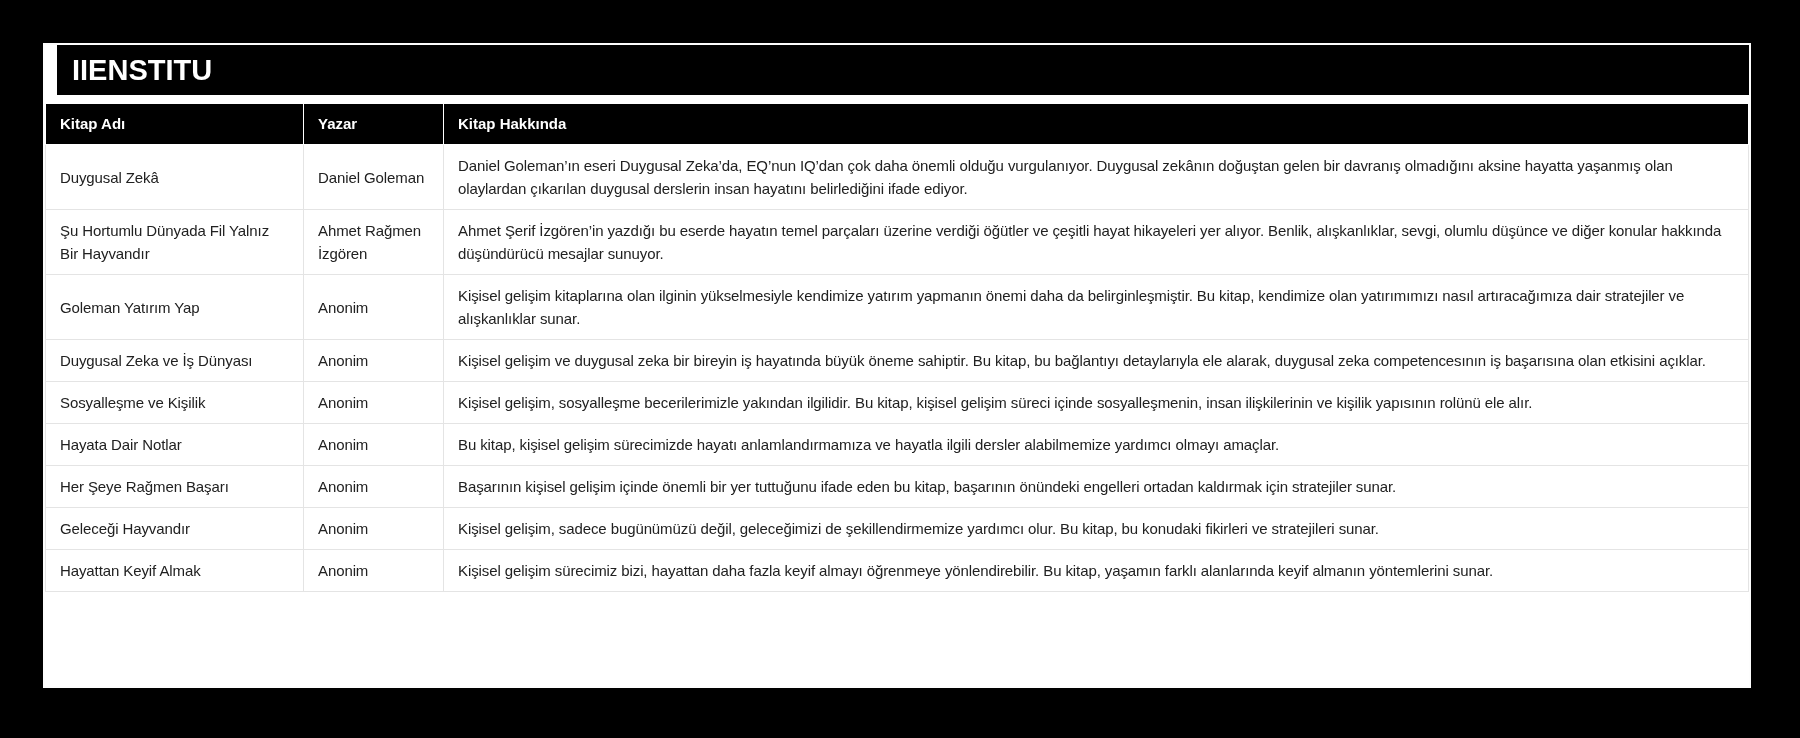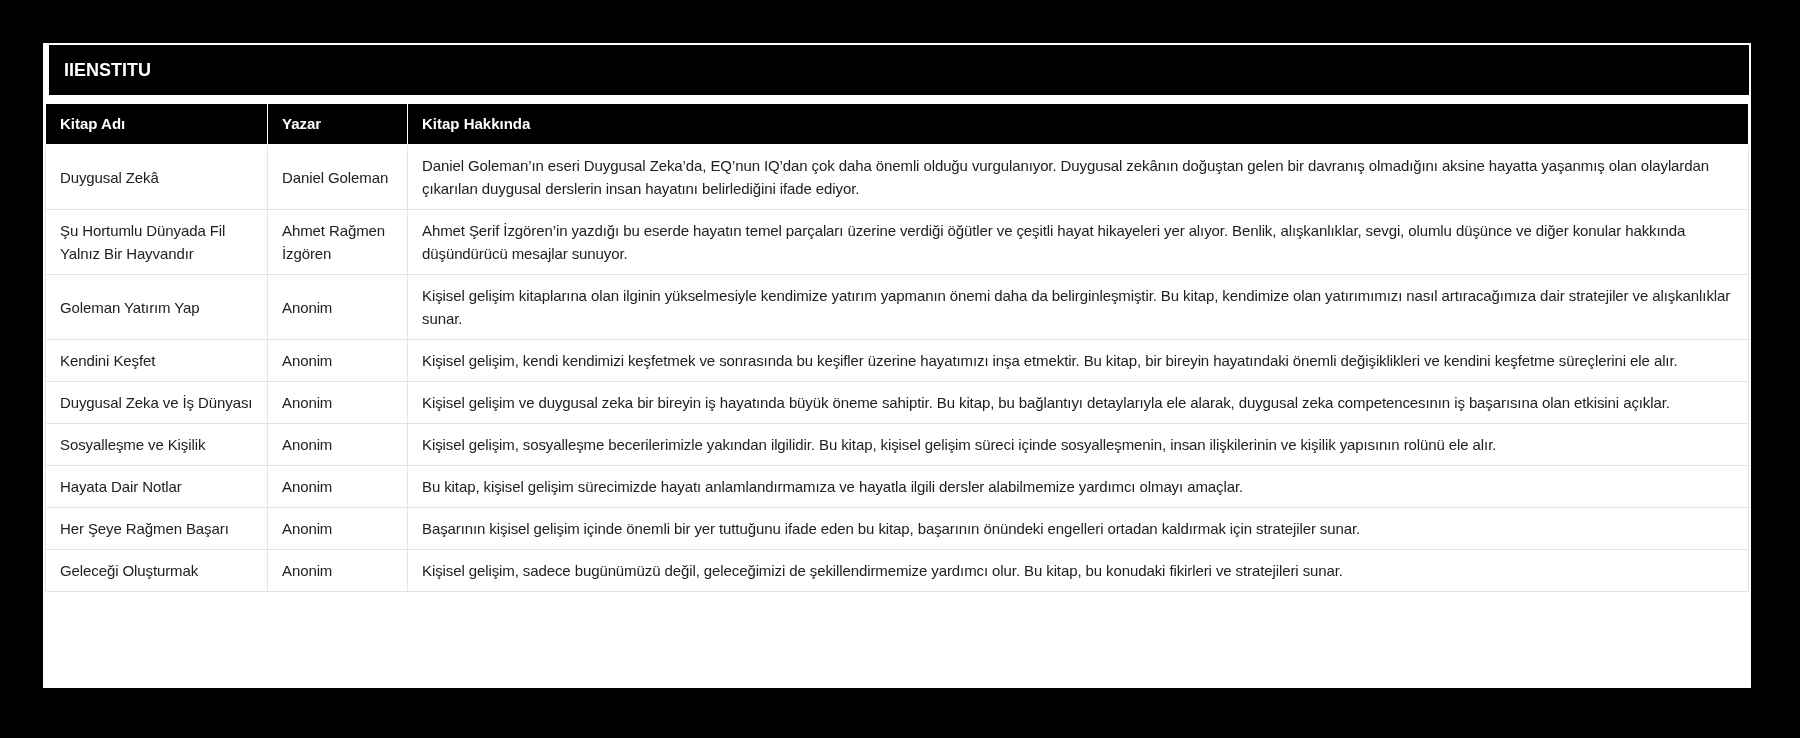--- a/index.html
+++ b/index.html
@@ -17,25 +17,25 @@
     left: 43px;
     top: 43px;
     width: 1708px;
     min-height: 645px;
     background: var(--card-bg, #ffffff);
     border: 2px solid #fdfdfd;
   }
   .card-title {
     background: var(--header-bg, #000000);
     color: var(--header-text, #ffffff);
-    font-size: 18px;
+    font-size: 29px;
     font-weight: bold;
     line-height: 24px;
     padding: 13px 15px;
-    margin: 0 0 8px 4px;
+    margin: 0 0 8px 12px;
   }
   table.books {
     width: 100%;
     border-collapse: collapse;
     table-layout: fixed;
   }
   table.books th {
     background: var(--header-bg, #000000);
     color: var(--header-text, #ffffff);
     text-align: left;
@@ -48,21 +48,21 @@
   table.books td {
     font-size: 15px;
     line-height: 23px;
     letter-spacing: -0.1px;
     color: var(--body-text, #212121);
     padding: 9px 14px;
     border: 1px solid var(--row-divider, #e4e4e4);
     vertical-align: middle;
     word-wrap: break-word;
   }
-  table.books th:nth-child(1), table.books td:nth-child(1) { width: 222px; }
+  table.books th:nth-child(1), table.books td:nth-child(1) { width: 258px; }
   table.books th:nth-child(2), table.books td:nth-child(2) { width: 140px; }
 </style>
 </head>
 <body>
 
 <div class="card">
   <div class="card-title">IIENSTITU</div>
   <table class="books">
     <thead>
       <tr>
@@ -81,44 +81,44 @@
           <td>Şu Hortumlu Dünyada Fil Yalnız Bir Hayvandır</td>
           <td>Ahmet Rağmen İzgören</td>
           <td>Ahmet Şerif İzgören’in yazdığı bu eserde hayatın temel parçaları üzerine verdiği öğütler ve çeşitli hayat hikayeleri yer alıyor. Benlik, alışkanlıklar, sevgi, olumlu düşünce ve diğer konular hakkında düşündürücü mesajlar sunuyor.</td>
         </tr>
         <tr>
           <td>Goleman Yatırım Yap</td>
           <td>Anonim</td>
           <td>Kişisel gelişim kitaplarına olan ilginin yükselmesiyle kendimize yatırım yapmanın önemi daha da belirginleşmiştir. Bu kitap, kendimize olan yatırımımızı nasıl artıracağımıza dair stratejiler ve alışkanlıklar sunar.</td>
         </tr>
         <tr>
-          <td>Kendini Keşfet</td>
-          <td>Anonim</td>
-          <td>Kişisel gelişim, kendi kendimizi keşfetmek ve sonrasında bu keşifler üzerine hayatımızı inşa etmektir. Bu kitap, bir bireyin hayatındaki önemli değişiklikleri ve kendini keşfetme süreçlerini ele alır.</td>
-        </tr>
-        <tr>
           <td>Duygusal Zeka ve İş Dünyası</td>
           <td>Anonim</td>
           <td>Kişisel gelişim ve duygusal zeka bir bireyin iş hayatında büyük öneme sahiptir. Bu kitap, bu bağlantıyı detaylarıyla ele alarak, duygusal zeka competencesının iş başarısına olan etkisini açıklar.</td>
         </tr>
         <tr>
           <td>Sosyalleşme ve Kişilik</td>
           <td>Anonim</td>
           <td>Kişisel gelişim, sosyalleşme becerilerimizle yakından ilgilidir. Bu kitap, kişisel gelişim süreci içinde sosyalleşmenin, insan ilişkilerinin ve kişilik yapısının rolünü ele alır.</td>
         </tr>
         <tr>
           <td>Hayata Dair Notlar</td>
           <td>Anonim</td>
           <td>Bu kitap, kişisel gelişim sürecimizde hayatı anlamlandırmamıza ve hayatla ilgili dersler alabilmemize yardımcı olmayı amaçlar.</td>
         </tr>
         <tr>
           <td>Her Şeye Rağmen Başarı</td>
           <td>Anonim</td>
           <td>Başarının kişisel gelişim içinde önemli bir yer tuttuğunu ifade eden bu kitap, başarının önündeki engelleri ortadan kaldırmak için stratejiler sunar.</td>
         </tr>
         <tr>
-          <td>Geleceği Oluşturmak</td>
+          <td>Geleceği Hayvandır</td>
           <td>Anonim</td>
           <td>Kişisel gelişim, sadece bugünümüzü değil, geleceğimizi de şekillendirmemize yardımcı olur. Bu kitap, bu konudaki fikirleri ve stratejileri sunar.</td>
+        </tr>
+        <tr>
+          <td>Hayattan Keyif Almak</td>
+          <td>Anonim</td>
+          <td>Kişisel gelişim sürecimiz bizi, hayattan daha fazla keyif almayı öğrenmeye yönlendirebilir. Bu kitap, yaşamın farklı alanlarında keyif almanın yöntemlerini sunar.</td>
         </tr>
       </tbody>
   </table>
 </div>
 
 </body></html>

